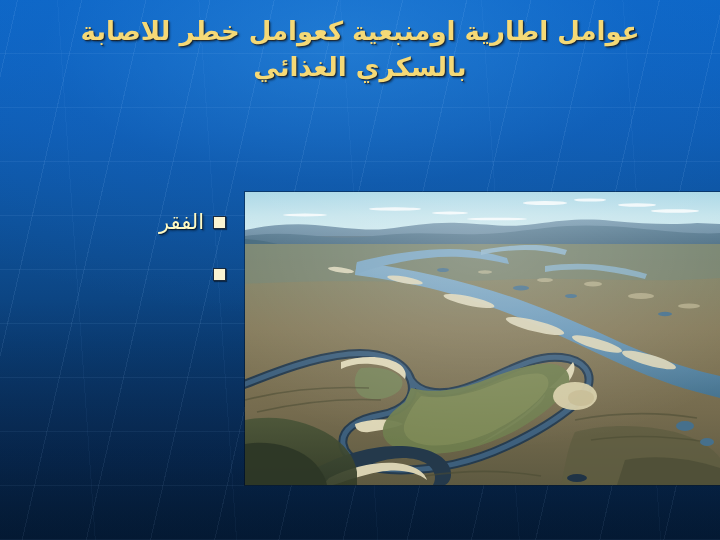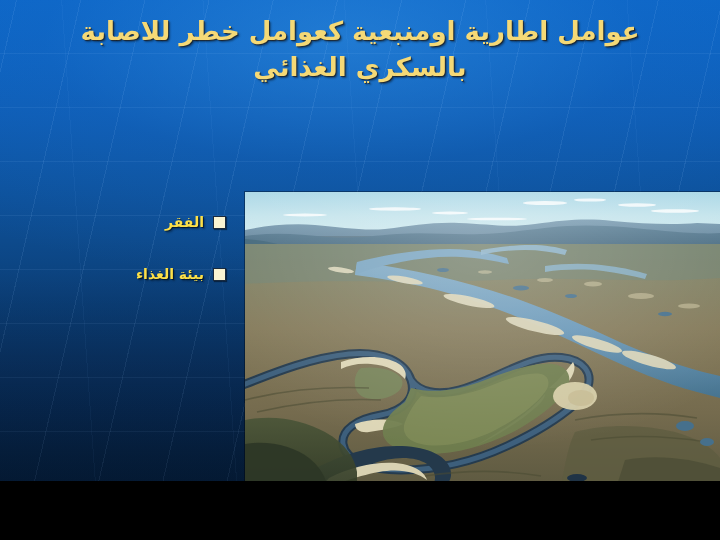--- a/index.html
+++ b/index.html
@@ -4,21 +4,21 @@
 <title>Slide</title>
 <style>
   html, body {
     margin: 0;
     padding: 0;
     background: #000;
   }
   #slide {
     position: relative;
     width: 720px;
-    height: 481px;
+    height: 540px;
     overflow: hidden;
     font-family: "Liberation Sans", "DejaVu Sans", sans-serif;
     background: #0a3f86;
   }
 
   
   .bg-base {
     position: absolute;
     inset: 0;
     background:
@@ -120,24 +120,24 @@
     flex: 0 0 auto;
     width: 11px;
     height: 11px;
     background: #faf4d2;
     border: 1px solid #1a2a3d;
     box-shadow: 1px 1px 1px rgba(0,0,0,0.45);
     margin-left: 9px;
   }
   .bullet-label {
     flex: 0 0 auto;
-    color: #fde047;
+    color: #fef9c3;
     font-family: "DejaVu Sans", "Liberation Sans", sans-serif;
-    font-size: 14px;
-    font-weight: bold;
+    font-size: 21px;
+    font-weight: normal;
     white-space: nowrap;
     text-shadow:
        1px 1px 0 rgba(0,0,0,0.50),
        2px 2px 2px rgba(0,0,0,0.35);
   }
 
   
   .photo {
     position: absolute;
     left: 245px;
@@ -171,21 +171,20 @@
 
     <div class="bullet-row">
       <span class="bullet-marker"></span>
       <span class="bullet-label">الفقر</span>
     </div>
 
 
 
     <div class="bullet-row">
       <span class="bullet-marker"></span>
-      <span class="bullet-label">بيئة الغذاء</span>
     </div>
 
 
   </div>
 
   <div class="photo">
     <svg viewBox="0 0 475 293" preserveAspectRatio="none">
       <defs>
         <linearGradient id="skyG" x1="0" y1="0" x2="0" y2="1">
           <stop offset="0%" stop-color="#a9d7e6"></stop>

